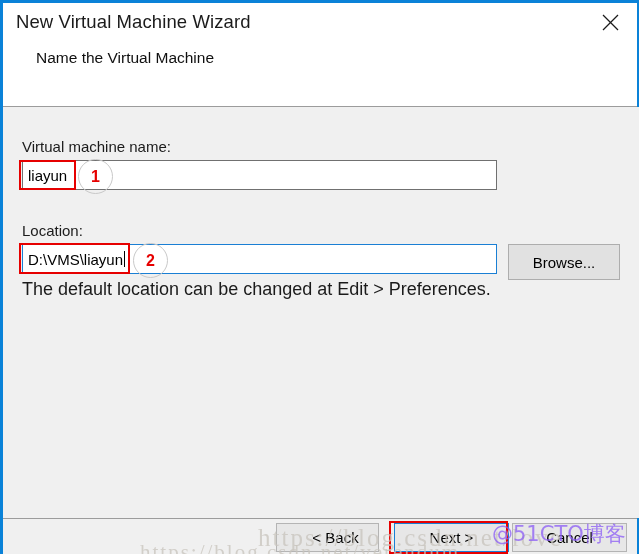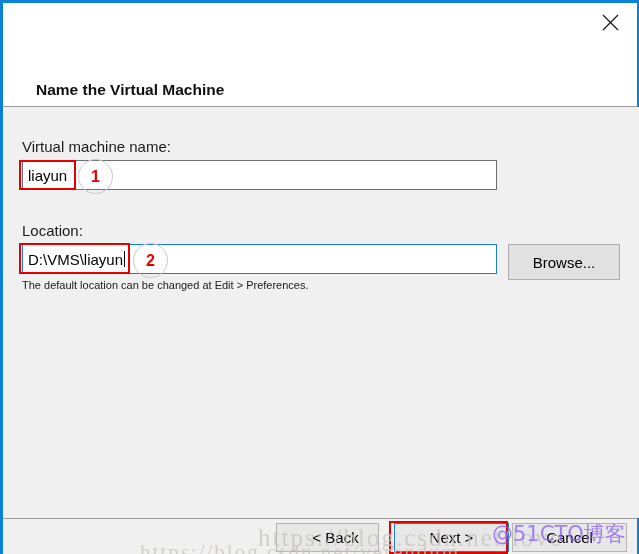--- a/index.html
+++ b/index.html
@@ -66,24 +66,23 @@
   #header {
     position: absolute;
     left: 3px; top: 43px;
     width: 634px; height: 63px;
     background: #ffffff;
   }
   #header-title {
     position: absolute;
     left: 33px; top: 6px;
     font-size: 15.5px;
-    font-weight: bold;
+    font-weight: normal;
     color: #101010;
     white-space: nowrap;
-    margin-top: 32px;
   }
   #header-subtitle {
     position: absolute;
     left: 64px; top: 30px;
     font-size: 15px;
     color: #1b1b1b;
     white-space: nowrap;
   }
   #header-divider {
     position: absolute;
@@ -103,21 +102,21 @@
     position: absolute;
     font-size: 15px;
     color: #1b1b1b;
     white-space: nowrap;
   }
   #label-vm-name { left: 19px; top: 31px; }
   #label-location { left: 19px; top: 115px; }
   #hint-text {
     position: absolute;
     left: 19px; top: 172px;
-    font-size: 11px;
+    font-size: 18px;
     color: #1b1b1b;
     white-space: nowrap;
   }
   
   .text-input {
     position: absolute;
     background: #ffffff;
     box-sizing: border-box;
     font-size: 15px;
     color: #000000;
@@ -249,20 +248,21 @@
 </head>
 <body>
 
 <div id="window">
 
   <div id="accent-top"></div>
   <div id="accent-left"></div>
   <div id="accent-right"></div>
 
   <div id="titlebar">
+    <div id="title-text">New Virtual Machine Wizard</div>
     <div id="close-button">
       <svg width="17" height="17" viewBox="0 0 17 17">
         <line x1="1" y1="1" x2="16" y2="16" stroke="#1b1b1b" stroke-width="1.3"></line>
         <line x1="16" y1="1" x2="1" y2="16" stroke="#1b1b1b" stroke-width="1.3"></line>
       </svg>
     </div>
   </div>
 
   <div id="header">
     <div id="header-title">Name the Virtual Machine</div>

